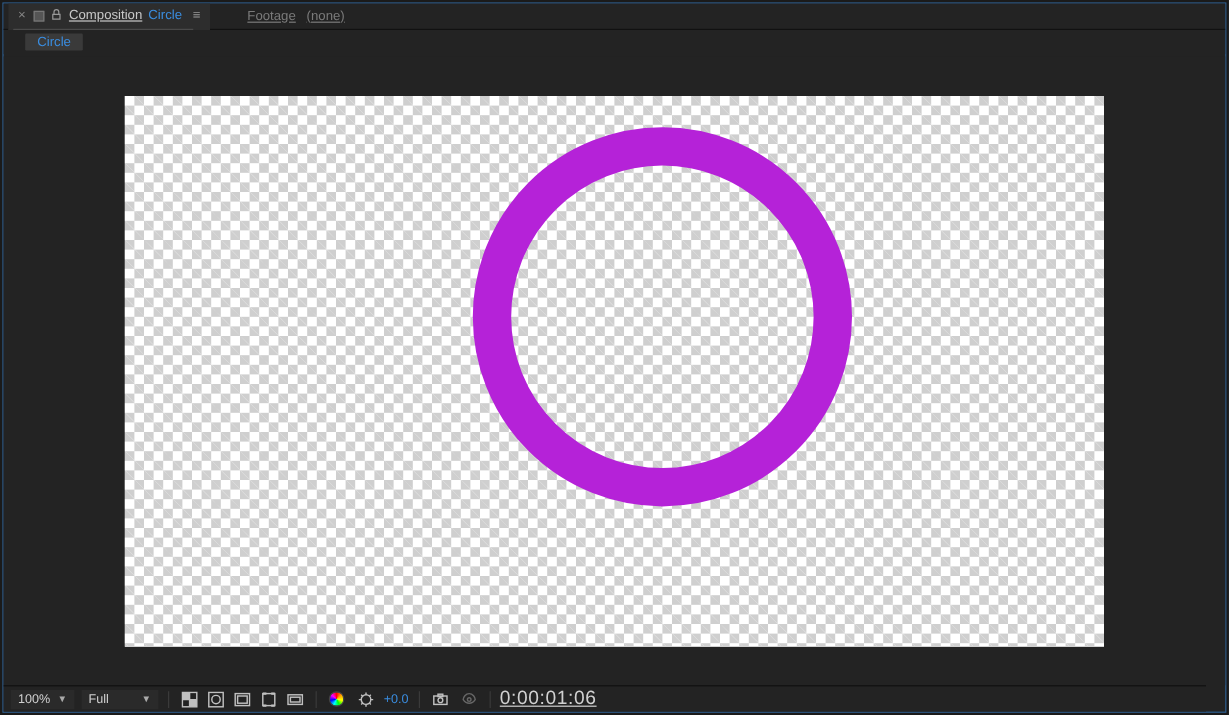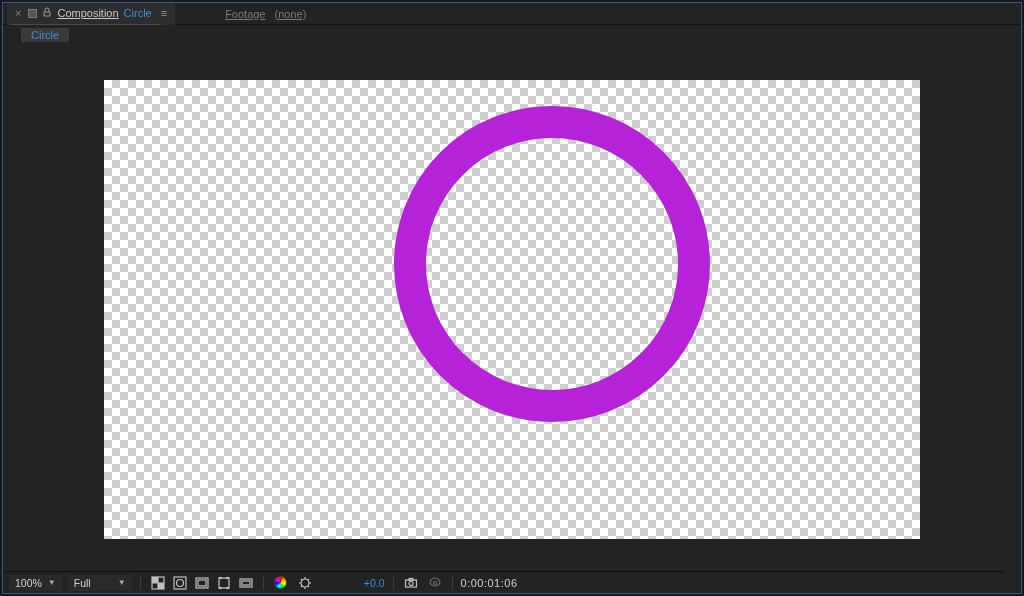--- a/index.html
+++ b/index.html
@@ -17,21 +17,21 @@
     display: flex; align-items: center; gap: 5px; height: 22px; padding: 0 8px;
     background: #2d2d2d; position: relative;
   }
   .tab.active { background: #2d2d2d; border-bottom: 1px solid #2d2d2d; }
   .tab-close { color: #888; font-size: 11px; cursor: pointer; margin-right: 2px; }
   .sq-icon { width:9px; height:9px; background:#555; display:inline-block; border:1px solid #777; }
   .lock-icon svg { width:10px; height:10px; fill:#999; }
   .tab-label { color:#c8c8c8;text-decoration:underline; }
   .tab-link { color:#3a8de0; }
   .menu-icon { color:#999; margin-left:4px; cursor:pointer; letter-spacing: 0; }
-  .tab.inactive { background: transparent; color:#777; margin-left:42px; }
+  .tab.inactive { background: transparent; color:#777; margin-left:23px; }
   .tab.inactive .tab-label { color:#7a7a7a; }
   .tab-underline { position:absolute; left:4px; bottom:-1px; width:150px; height:1px; background:#4a4a4a; }
 
   
   .breadcrumb-bar { height: 20px; display:flex; align-items:center; padding-left:18px; background:#232323; }
   .crumb {
     background:#3a3a3a; color:#3a8de0; padding:1px 10px; font-size:11px; border-radius:1px;
     min-width:44px; text-align:center;
   }
 
@@ -72,22 +72,22 @@
     font-size:10.5px; color:#d0d0d0;
   }
   .dd .chev { font-size:8px; color:#aaa; }
   .sep { width:1px; height:14px; background:#3a3a3a; margin:0 2px; }
   .status-icons { display:flex; align-items:center; gap:4px; }
   .sbtn {
     width:18px; height:16px; display:flex; align-items:center; justify-content:center;
     cursor:pointer; color:#c0c0c0;
   }
   .sbtn svg { width:14px; height:14px; stroke:#c0c0c0; fill:none; stroke-width:1.2; }
-  .exposure { color:#3a8de0; font-size:10.5px;margin-left:44px; }
-  .timecode { color:#d0d0d0; font-size:11px; letter-spacing:0.5px; }
+  .exposure { color:#3a8de0; font-size:10.5px; }
+  .timecode { color:#d0d0d0; font-size:16px; letter-spacing:0.5px;text-decoration:underline; }
   .dim svg { stroke:#666; }
   .colorwheel {
     width:13px;height:13px;border-radius:50%;
     background: conic-gradient(red,orange,yellow,lime,cyan,blue,magenta,red);
     border:1px solid #444;
   }
 </style>
 </head>
 <body>
 

